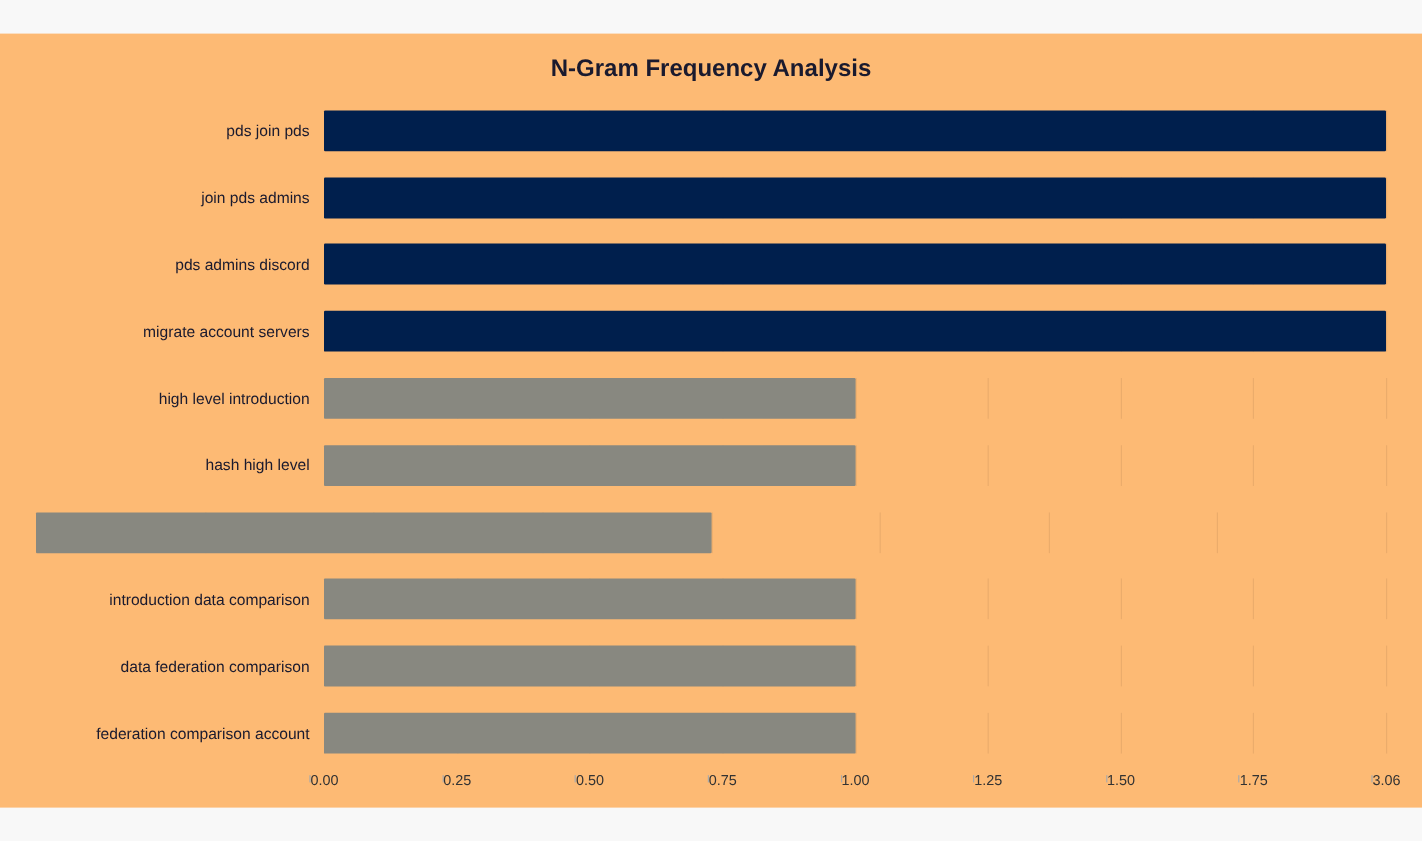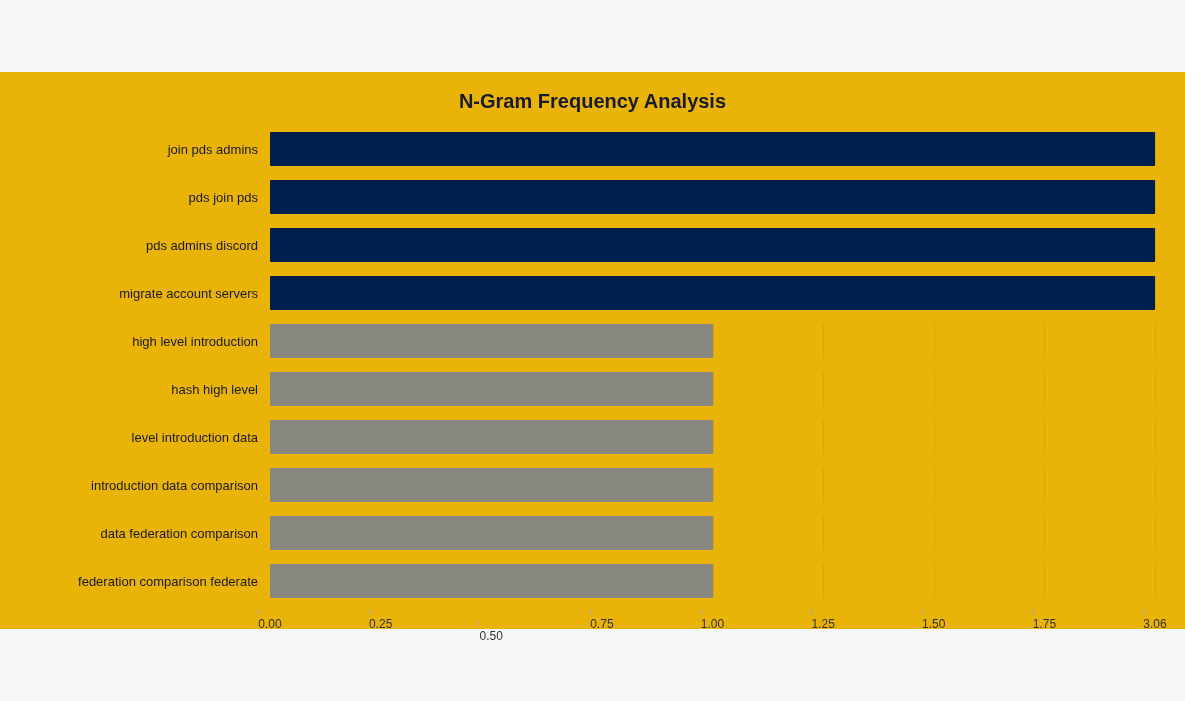--- a/index.html
+++ b/index.html
@@ -7,22 +7,22 @@
       font-family: -apple-system, BlinkMacSystemFont, 'Segoe UI', sans-serif;
       background: #f8f8f8;
       width: 1185px;
       min-height: 701px;
       display: flex;
       align-items: center;
       justify-content: center;
     }
     .chart-container {
       width: 1185px;
-      height: 557px;
-      background: #eab308;
+      height: 645px;
+      background: #fdba74;
       display: flex;
       flex-direction: column;
       align-items: center;
       padding: 18px 30px 10px 30px;
     }
     .chart-title {
       font-size: 20px;
       font-weight: 700;
       color: #1a1a2e;
       margin-bottom: 12px;
@@ -80,22 +80,21 @@
       margin-top: 4px;
     }
     .x-ticks {
       display: flex;
       position: relative;
       height: 20px;
     }
     .x-tick {
       position: absolute;
       display: flex;
-      flex-direction: column;
-      align-items: flex-start;
+      align-items: center;
       transform: translateX(-50%);
     }
     .x-tick-line {
       width: 1px;
       height: 6px;
       background: #aaa;
       margin-bottom: 2px;
     }
     .x-tick-label {
       font-size: 12px;
@@ -118,80 +117,80 @@
   </style>
 </head>
 <body>
 
 <div class="chart-container">
   <div class="chart-title">N-Gram Frequency Analysis</div>
   <div class="chart-area">
     <div class="bars-section" id="bars-section">
 
     <div class="bar-row">
+          <div class="bar-label">pds join pds</div>
+          <div class="bar-track">
+            <div class="grid-line" style="left: 0%;"></div>
+            <div class="grid-line" style="left: 12.5%;"></div>
+            <div class="grid-line" style="left: 25%;"></div>
+            <div class="grid-line" style="left: 37.5%;"></div>
+            <div class="grid-line" style="left: 50%;"></div>
+            <div class="grid-line" style="left: 62.5%;"></div>
+            <div class="grid-line" style="left: 75%;"></div>
+            <div class="grid-line" style="left: 87.5%;"></div>
+            <div class="grid-line" style="left: 100%;"></div>
+            <div class="bar-fill dark" style="width: 100%; position: relative; z-index: 1;"></div>
+          </div>
+        </div>
+        <div class="bar-row">
           <div class="bar-label">join pds admins</div>
           <div class="bar-track">
             <div class="grid-line" style="left: 0%;"></div>
             <div class="grid-line" style="left: 12.5%;"></div>
             <div class="grid-line" style="left: 25%;"></div>
             <div class="grid-line" style="left: 37.5%;"></div>
             <div class="grid-line" style="left: 50%;"></div>
             <div class="grid-line" style="left: 62.5%;"></div>
             <div class="grid-line" style="left: 75%;"></div>
             <div class="grid-line" style="left: 87.5%;"></div>
             <div class="grid-line" style="left: 100%;"></div>
             <div class="bar-fill dark" style="width: 100%; position: relative; z-index: 1;"></div>
           </div>
         </div>
         <div class="bar-row">
-          <div class="bar-label">pds join pds</div>
+          <div class="bar-label">pds admins discord</div>
           <div class="bar-track">
             <div class="grid-line" style="left: 0%;"></div>
             <div class="grid-line" style="left: 12.5%;"></div>
             <div class="grid-line" style="left: 25%;"></div>
             <div class="grid-line" style="left: 37.5%;"></div>
             <div class="grid-line" style="left: 50%;"></div>
             <div class="grid-line" style="left: 62.5%;"></div>
             <div class="grid-line" style="left: 75%;"></div>
             <div class="grid-line" style="left: 87.5%;"></div>
             <div class="grid-line" style="left: 100%;"></div>
             <div class="bar-fill dark" style="width: 100%; position: relative; z-index: 1;"></div>
           </div>
         </div>
         <div class="bar-row">
-          <div class="bar-label">pds admins discord</div>
+          <div class="bar-label">migrate account servers</div>
           <div class="bar-track">
             <div class="grid-line" style="left: 0%;"></div>
             <div class="grid-line" style="left: 12.5%;"></div>
             <div class="grid-line" style="left: 25%;"></div>
             <div class="grid-line" style="left: 37.5%;"></div>
             <div class="grid-line" style="left: 50%;"></div>
             <div class="grid-line" style="left: 62.5%;"></div>
             <div class="grid-line" style="left: 75%;"></div>
             <div class="grid-line" style="left: 87.5%;"></div>
             <div class="grid-line" style="left: 100%;"></div>
             <div class="bar-fill dark" style="width: 100%; position: relative; z-index: 1;"></div>
           </div>
         </div>
         <div class="bar-row">
-          <div class="bar-label">migrate account servers</div>
-          <div class="bar-track">
-            <div class="grid-line" style="left: 0%;"></div>
-            <div class="grid-line" style="left: 12.5%;"></div>
-            <div class="grid-line" style="left: 25%;"></div>
-            <div class="grid-line" style="left: 37.5%;"></div>
-            <div class="grid-line" style="left: 50%;"></div>
-            <div class="grid-line" style="left: 62.5%;"></div>
-            <div class="grid-line" style="left: 75%;"></div>
-            <div class="grid-line" style="left: 87.5%;"></div>
-            <div class="grid-line" style="left: 100%;"></div>
-            <div class="bar-fill dark" style="width: 100%; position: relative; z-index: 1;"></div>
-          </div>
-        </div>
-        <div class="bar-row">
           <div class="bar-label">high level introduction</div>
           <div class="bar-track">
             <div class="grid-line" style="left: 0%;"></div>
             <div class="grid-line" style="left: 12.5%;"></div>
             <div class="grid-line" style="left: 25%;"></div>
             <div class="grid-line" style="left: 37.5%;"></div>
             <div class="grid-line" style="left: 50%;"></div>
             <div class="grid-line" style="left: 62.5%;"></div>
             <div class="grid-line" style="left: 75%;"></div>
             <div class="grid-line" style="left: 87.5%;"></div>
@@ -208,21 +207,20 @@
             <div class="grid-line" style="left: 37.5%;"></div>
             <div class="grid-line" style="left: 50%;"></div>
             <div class="grid-line" style="left: 62.5%;"></div>
             <div class="grid-line" style="left: 75%;"></div>
             <div class="grid-line" style="left: 87.5%;"></div>
             <div class="grid-line" style="left: 100%;"></div>
             <div class="bar-fill gray" style="width: 50%; position: relative; z-index: 1;"></div>
           </div>
         </div>
         <div class="bar-row">
-          <div class="bar-label">level introduction data</div>
           <div class="bar-track">
             <div class="grid-line" style="left: 0%;"></div>
             <div class="grid-line" style="left: 12.5%;"></div>
             <div class="grid-line" style="left: 25%;"></div>
             <div class="grid-line" style="left: 37.5%;"></div>
             <div class="grid-line" style="left: 50%;"></div>
             <div class="grid-line" style="left: 62.5%;"></div>
             <div class="grid-line" style="left: 75%;"></div>
             <div class="grid-line" style="left: 87.5%;"></div>
             <div class="grid-line" style="left: 100%;"></div>
@@ -253,21 +251,21 @@
             <div class="grid-line" style="left: 37.5%;"></div>
             <div class="grid-line" style="left: 50%;"></div>
             <div class="grid-line" style="left: 62.5%;"></div>
             <div class="grid-line" style="left: 75%;"></div>
             <div class="grid-line" style="left: 87.5%;"></div>
             <div class="grid-line" style="left: 100%;"></div>
             <div class="bar-fill gray" style="width: 50%; position: relative; z-index: 1;"></div>
           </div>
         </div>
         <div class="bar-row">
-          <div class="bar-label">federation comparison federate</div>
+          <div class="bar-label">federation comparison account</div>
           <div class="bar-track">
             <div class="grid-line" style="left: 0%;"></div>
             <div class="grid-line" style="left: 12.5%;"></div>
             <div class="grid-line" style="left: 25%;"></div>
             <div class="grid-line" style="left: 37.5%;"></div>
             <div class="grid-line" style="left: 50%;"></div>
             <div class="grid-line" style="left: 62.5%;"></div>
             <div class="grid-line" style="left: 75%;"></div>
             <div class="grid-line" style="left: 87.5%;"></div>
             <div class="grid-line" style="left: 100%;"></div>
@@ -279,21 +277,21 @@
       <div class="x-ticks" id="x-ticks">
 
       <div class="x-tick" style="left: 0%;">
             <div class="x-tick-line"></div>
             <div class="x-tick-label">0.00</div>
           </div>
           <div class="x-tick" style="left: 12.5%;">
             <div class="x-tick-line"></div>
             <div class="x-tick-label">0.25</div>
           </div>
-          <div class="x-tick" style="left: 25%; margin-top: 12px;">
+          <div class="x-tick" style="left: 25%;">
             <div class="x-tick-line"></div>
             <div class="x-tick-label">0.50</div>
           </div>
           <div class="x-tick" style="left: 37.5%;">
             <div class="x-tick-line"></div>
             <div class="x-tick-label">0.75</div>
           </div>
           <div class="x-tick" style="left: 50%;">
             <div class="x-tick-line"></div>
             <div class="x-tick-label">1.00</div>

